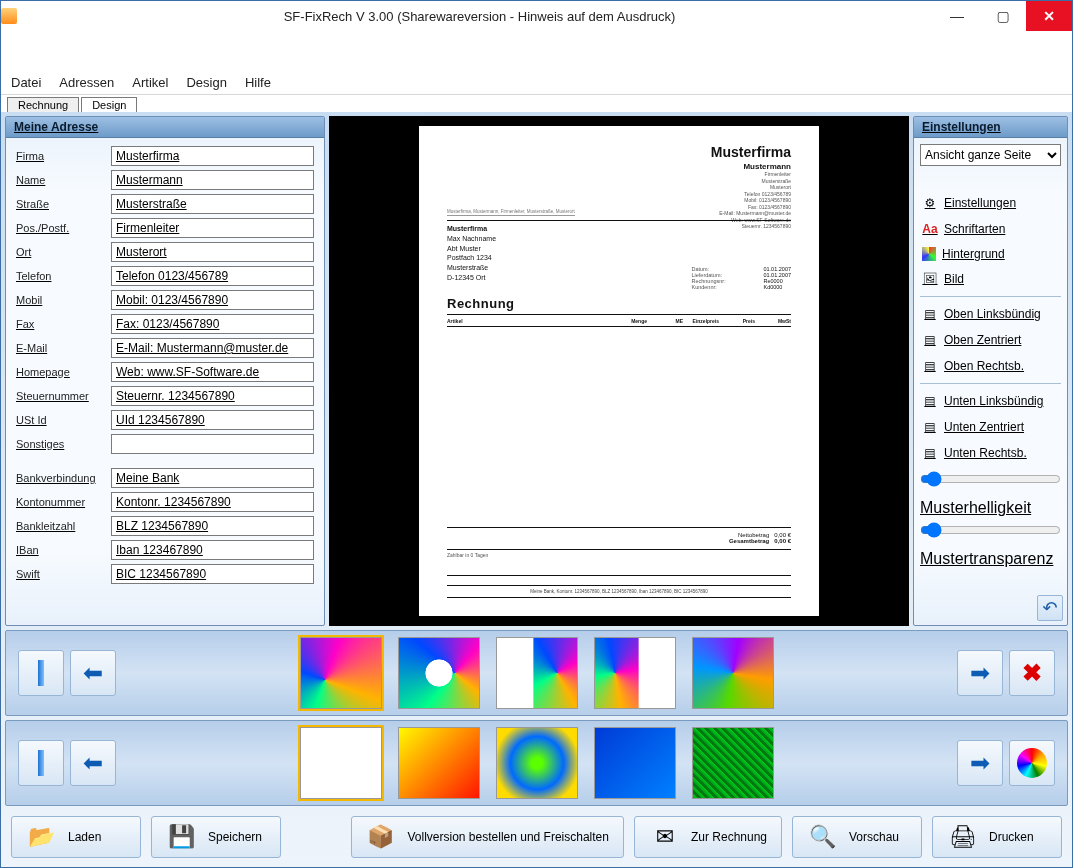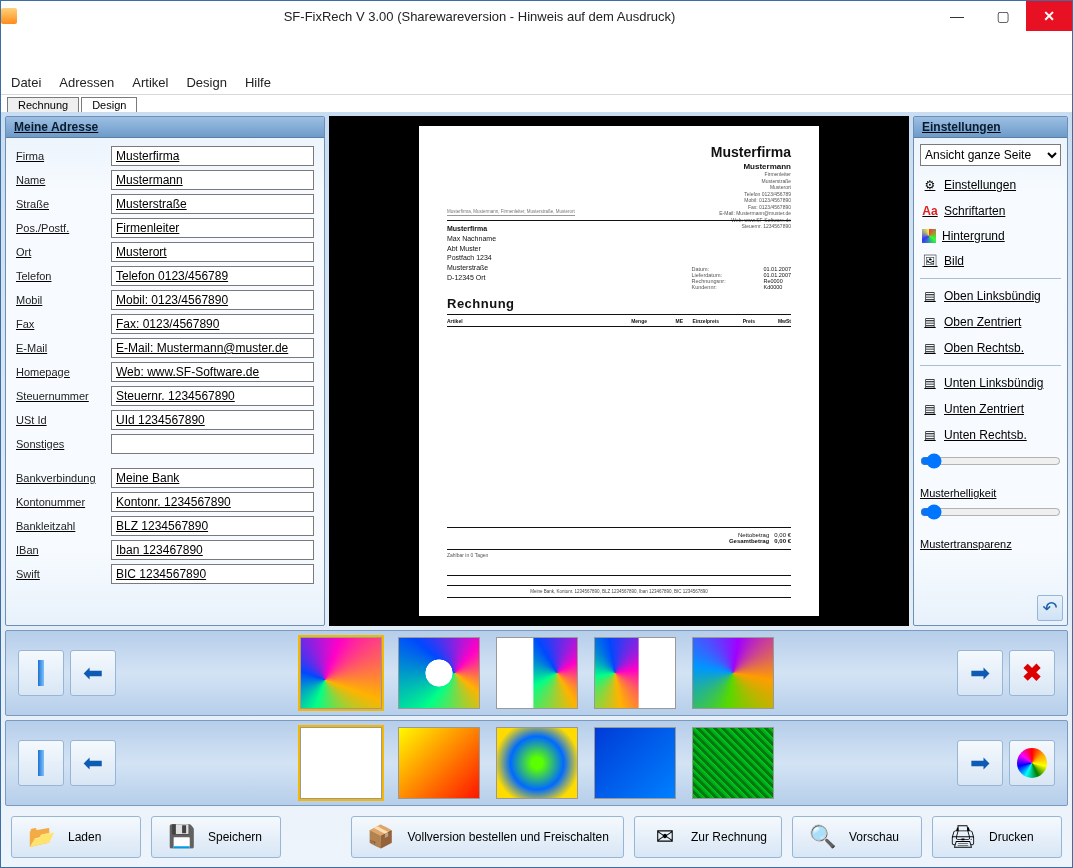--- a/index.html
+++ b/index.html
@@ -48,26 +48,26 @@
 .p-invtitle { position: absolute; top: 170px; left: 28px; font-size: 13px; font-weight: bold; letter-spacing: .5px; }
 .p-cols { position: absolute; top: 192px; left: 28px; right: 28px; display: flex; font-size: 5px; font-weight: bold; }
 .p-cols span:nth-child(1){flex:1;} .p-cols span{width:36px;text-align:right;}
 .p-totals { position: absolute; bottom: 72px; right: 28px; font-size: 6px; text-align: right; }
 .p-totals .g { font-weight: bold; }
 .p-pay { position: absolute; bottom: 58px; left: 28px; font-size: 5px; color: #555; }
 .p-bank { position: absolute; bottom: 22px; left: 28px; right: 28px; text-align: center; font-size: 4.5px; color: #444; }
 
 .rightpanel { width: 155px; }
 .rp-item { display: flex; align-items: center; gap: 6px; padding: 5px 2px; font-size: 12px; cursor: default; }
-.rp-select { width: 100%; height: 22px; border: 1px solid #7a7a7a; font-size: 12px; margin-bottom: 6px; background: #fff; }
+.rp-select { width: 100%; height: 22px; border: 1px solid #7a7a7a; font-size: 12px; margin-bottom: 24px; background: #fff; }
 .rp-sep { height: 1px; background: #a8bfd8; margin: 4px 0; }
 .ico { width: 16px; height: 16px; display: inline-flex; align-items: center; justify-content: center; font-size: 12px; }
 .slider-wrap { margin-top: 6px; }
 .slider-wrap input[type=range] { width: 100%; height: 14px; }
-.slider-wrap .lbl { font-size: 11px; margin-top: 16px; }
+.slider-wrap .lbl { font-size: 16px; margin-top: 10px; }
 .undo-btn { position: absolute; bottom: 4px; right: 4px; width: 26px; height: 26px; background: linear-gradient(180deg,#e9f2fc,#cfe2f5); border: 1px solid #97b6d6; border-radius: 2px; display: flex; align-items: center; justify-content: center; color: #1e5fa7; font-size: 18px; }
 .rightpanel .panel-body { position: relative; padding: 6px 6px 34px 6px; }
 
 .striprow { height: 95px; background: linear-gradient(180deg,#b6ceea,#d3e3f4 50%,#b6ceea); border: 1px solid #7a9bc0; border-radius: 2px; display: flex; align-items: center; padding: 6px 12px; gap: 10px; }
 .strip-nav { display: flex; gap: 6px; }
 .sq-btn { width: 46px; height: 46px; background: linear-gradient(180deg,#f5f9fd,#d8e6f5); border: 1px solid #97b6d6; border-radius: 3px; display: flex; align-items: center; justify-content: center; font-size: 24px; color: #0d5bb3; cursor: default; }
 .thumbs { flex: 1; display: flex; justify-content: center; gap: 16px; }
 .thumb { width: 82px; height: 72px; background: #fff; border: 1px solid #999; cursor: default; }
 .thumb.sel { outline: 2px solid #f5b800; }
 .swirl { background: conic-gradient(from 20deg at 30% 60%, #ff00c8,#ffb300,#00ff88,#0048ff,#ff00c8); border-radius: 0; }

